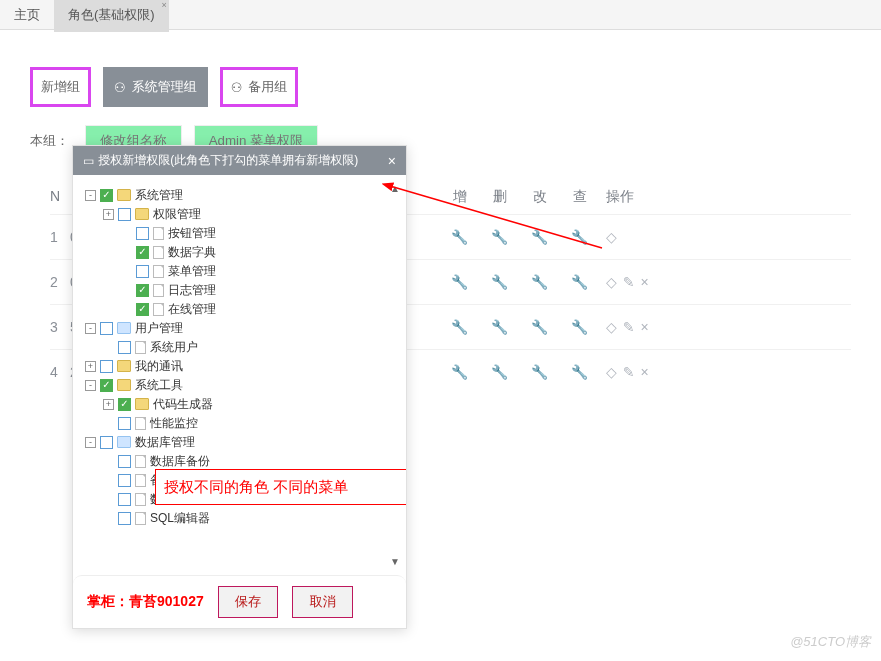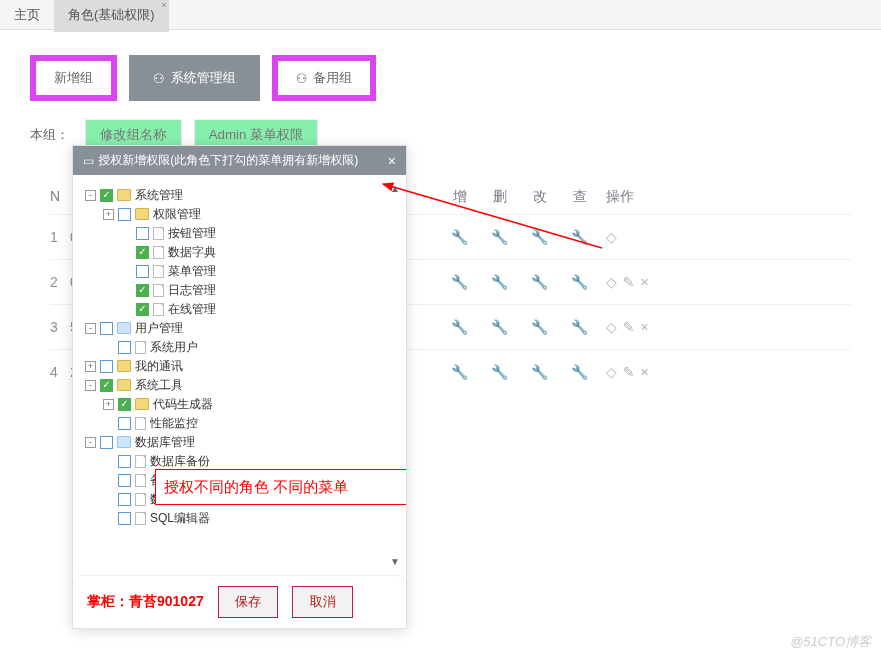--- a/index.html
+++ b/index.html
@@ -3,21 +3,21 @@
 <meta charset="utf-8">
 <style>
 * { box-sizing: border-box; margin: 0; padding: 0; }
 body { font-family: "Microsoft YaHei", Arial, sans-serif; font-size: 12px; background: #fff; color: #333; width: 881px; height: 661px; overflow: hidden; position: relative; }
 .tabs { background: #f5f5f5; height: 30px; display: flex; align-items: center; border-bottom: 1px solid #ddd; }
 .tab { padding: 8px 14px; font-size: 13px; color: #555; cursor: pointer; position: relative; }
 .tab.active { background: #dcdcdc; }
 .tab .close { position: absolute; right: 2px; top: 2px; font-size: 9px; color: #888; }
 .content { padding: 25px 30px; background: #fff; }
 .btn-row { display: flex; gap: 12px; margin-bottom: 18px; }
-.btn { padding: 8px 18px; border: 6px solid #d946ef; background: #fff; font-size: 13px; color: #666; cursor: pointer; display: flex; align-items: center; gap: 6px; }
+.btn { padding: 8px 8px; border: 3px solid #d946ef; background: #fff; font-size: 13px; color: #666; cursor: pointer; display: flex; align-items: center; gap: 6px; margin-top: 12px; }
 .btn.dark { background: #888f97; color: #fff; border-color: #888f97; }
 .group-row { display: flex; align-items: center; gap: 12px; margin-bottom: 10px; font-size: 13px; color: #666; }
 .group-row .label { margin-right: 4px; }
 .group-row .lbtn { padding: 6px 14px; border: 1px solid #eee; background: #86efac; color: #777; cursor: pointer; }
 .panel { position: absolute; left: 72px; top: 145px; width: 335px; background: #fff; border: 1px solid #e0e0e0; box-shadow: 0 2px 12px rgba(0,0,0,0.15); z-index: 10; }
 .panel-header { background: #888f97; color: #fff; padding: 6px 10px; font-size: 12px; display: flex; align-items: center; justify-content: space-between; }
 .panel-header .title { display: flex; align-items: center; gap: 4px; }
 .panel-header .close { cursor: pointer; font-size: 14px; }
 .panel-body { padding: 10px 10px 10px 6px; height: 400px; overflow-y: auto; position: relative; }
 .tree { font-size: 12px; color: #333; }

